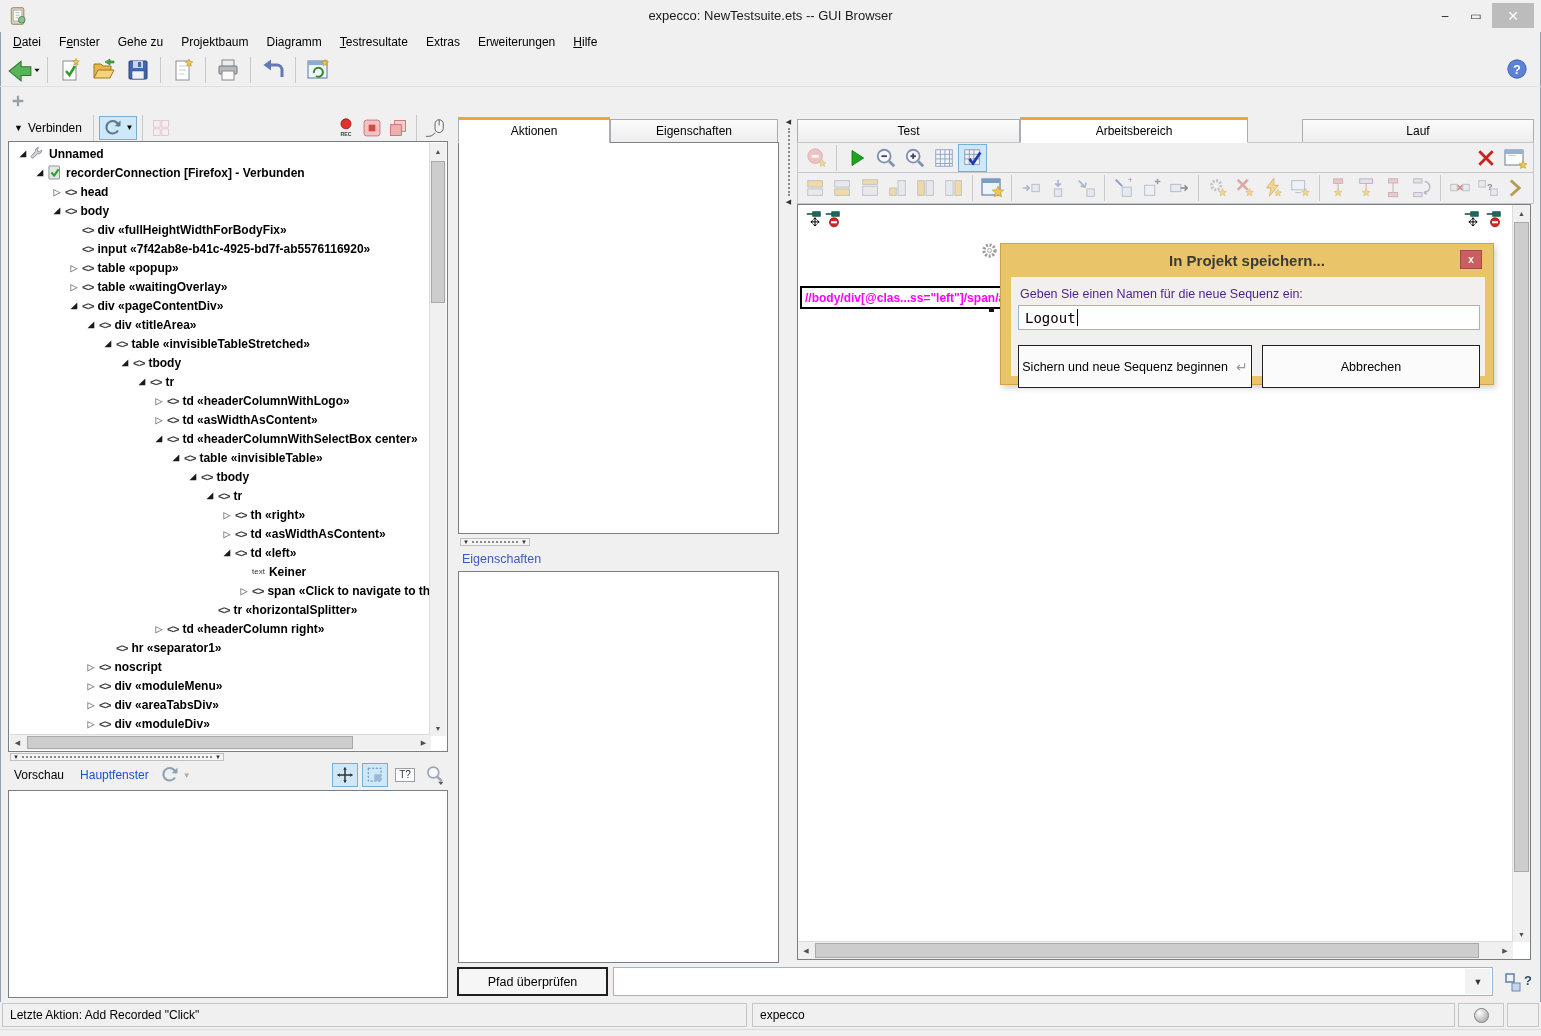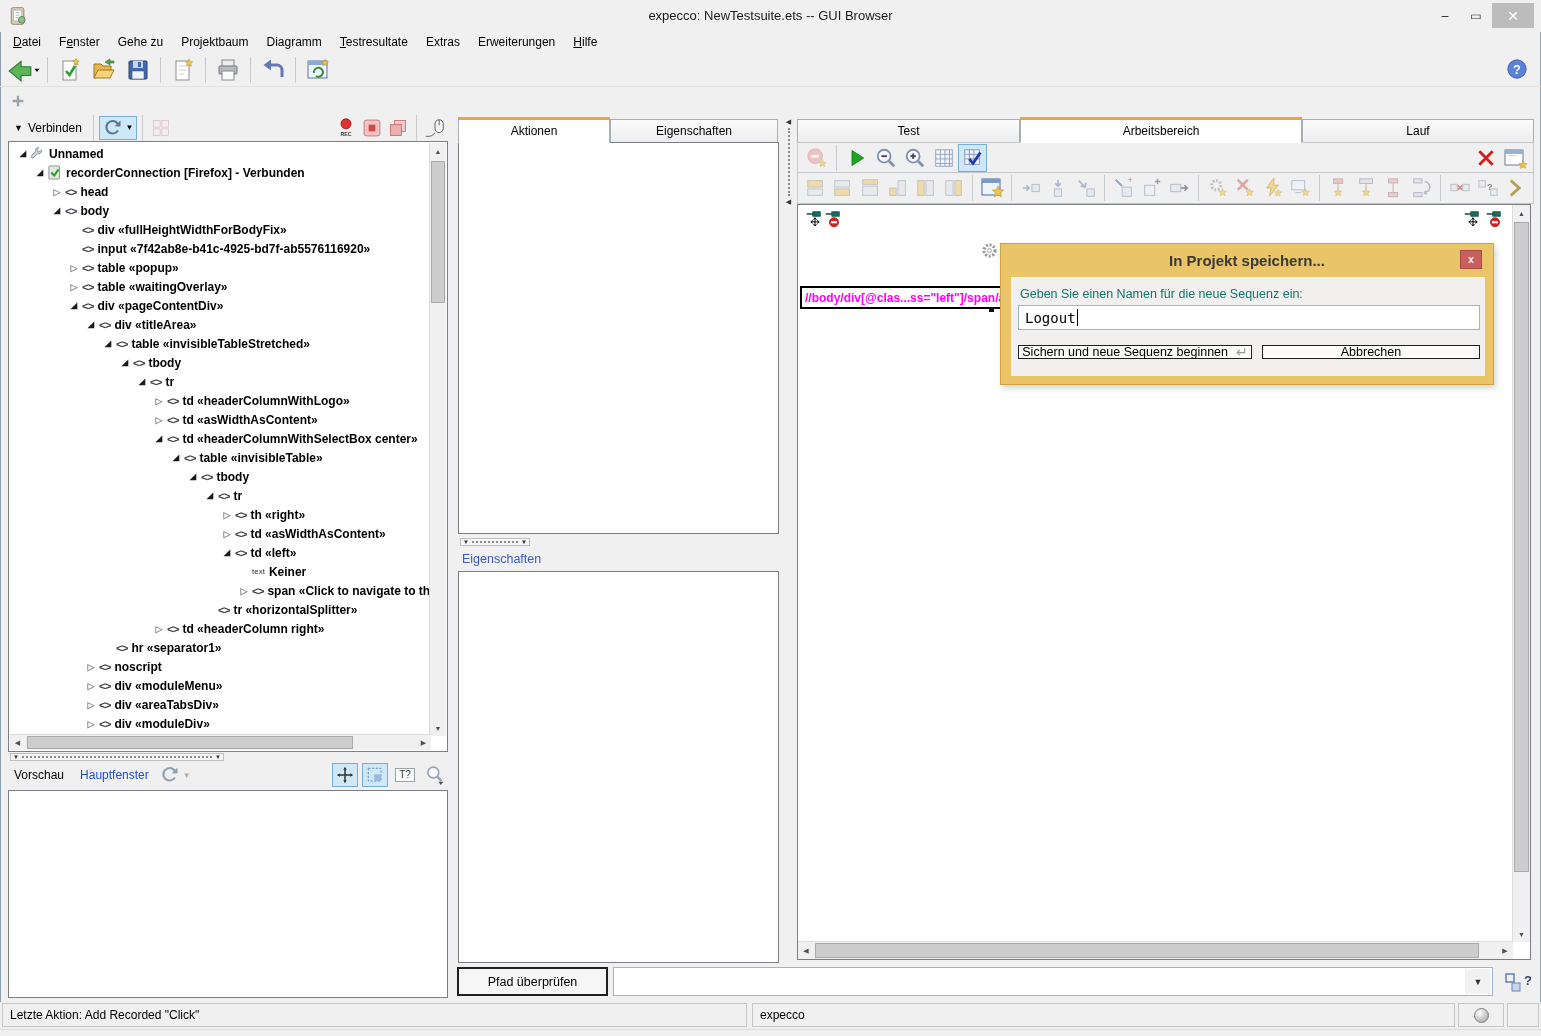--- a/index.html
+++ b/index.html
@@ -80,24 +80,24 @@
   
   #canvas-box{left:797px;top:204px;width:734px;height:756px;background:#fff;border:1px solid #7a7f85;box-sizing:border-box;}
   #node-box{position:absolute;left:2px;top:81px;height:19px;border:2px solid #000;background:#fff;
     color:#ff00ff;font-weight:bold;font-size:12px;display:flex;align-items:center;padding:0 3px;white-space:nowrap;}
   #node-port{position:absolute;left:191px;top:102px;width:5px;height:5px;background:#111;}
   
   #dialog{left:1000px;top:243px;width:494px;height:142px;background:#e9c469;border:1px solid #cfa344;box-sizing:border-box;z-index:10;box-shadow:2px 3px 6px rgba(0,0,0,.18);}
   #dlg-title{position:absolute;left:0;top:0;width:100%;height:33px;line-height:33px;text-align:center;font-size:15px;color:#3a3a3a;font-weight:bold;}
   #dlg-close{position:absolute;right:11px;top:6px;width:22px;height:19px;background:#c95f5f;border:1px solid #a84848;box-sizing:border-box;color:#fff;font-size:10px;font-weight:bold;display:flex;align-items:center;justify-content:center;}
   #dlg-content{position:absolute;left:10px;top:33px;width:474px;height:99px;background:#f1f0ee;border:1px solid #f8f2e2;box-sizing:border-box;}
-  #dlg-prompt{position:absolute;left:8px;top:9px;font-size:12.5px;color:#0f766e;}
+  #dlg-prompt{position:absolute;left:8px;top:9px;font-size:12.5px;color:#4c1d95;}
   #dlg-input{position:absolute;left:6px;top:27px;width:462px;height:25px;background:#fff;border:1px solid #9ab4d2;box-sizing:border-box;display:flex;align-items:center;padding-left:6px;font-family:"DejaVu Sans Mono",monospace;font-size:14px;}
   .caret{display:inline-block;width:1.5px;height:17px;background:#000;margin-left:1px;}
-  .dlg-btn{position:absolute;top:67px;height:14px;background:#fbfbfb;border:1px solid #1f1f1f;box-shadow:inset 0 0 0 1px #fff;box-sizing:border-box;display:flex;align-items:center;justify-content:center;gap:8px;font-size:12.5px;}
+  .dlg-btn{position:absolute;top:67px;height:43px;background:#fbfbfb;border:1px solid #1f1f1f;box-shadow:inset 0 0 0 1px #fff;box-sizing:border-box;display:flex;align-items:center;justify-content:center;gap:8px;font-size:12.5px;}
   .ret-glyph{color:#9a9a9a;font-size:14px;}
   
   .anchor{position:absolute;}
   
   #statusbar{left:0;top:1002px;width:1541px;height:27px;background:#f0f0f0;}
   .scell{position:absolute;top:1px;height:24px;border:1px solid #c6c6c6;box-sizing:border-box;display:flex;align-items:center;padding:0 7px;font-size:12px;background:#f0f0f0;}
   #status-ball-cell{justify-content:center;}
   #status-ball{width:15px;height:15px;border-radius:50%;background:radial-gradient(circle at 35% 30%,#ffffff,#9a9a9a);border:1px solid #808080;box-sizing:border-box;}
   #bottom-strip{left:0;top:1029px;width:1541px;height:7px;background:#f0f0f0;border-top:1px solid #dcdcdc;}
 </style>
@@ -555,21 +555,21 @@
   <div id="vsplit" class="abs">
     <span>◀</span>
     <span class="vdots"></span>
     <span>◀</span>
   </div>
 
   <div id="right-tabs">
       <div class="ptab" style="left:797px;top:119px;width:223px;height:24px;">
         <span>Test</span>
       </div>
-      <div class="ptab active" style="left:1020px;top:117px;width:282px;height:26px;">
+      <div class="ptab active" style="left:1020px;top:117px;width:228px;height:26px;">
         <span>Arbeitsbereich</span>
       </div>
       <div class="ptab" style="left:1302px;top:119px;width:232px;height:24px;">
         <span>Lauf</span>
       </div>
     </div>
   <div id="rtb1" class="rtb" style="left:797px;top:142px;width:737px;height:31px;">
       <span class="tbtn2 dim">
         <span class="icon">
           <svg width="22" height="22" viewBox="0 0 24 24">

